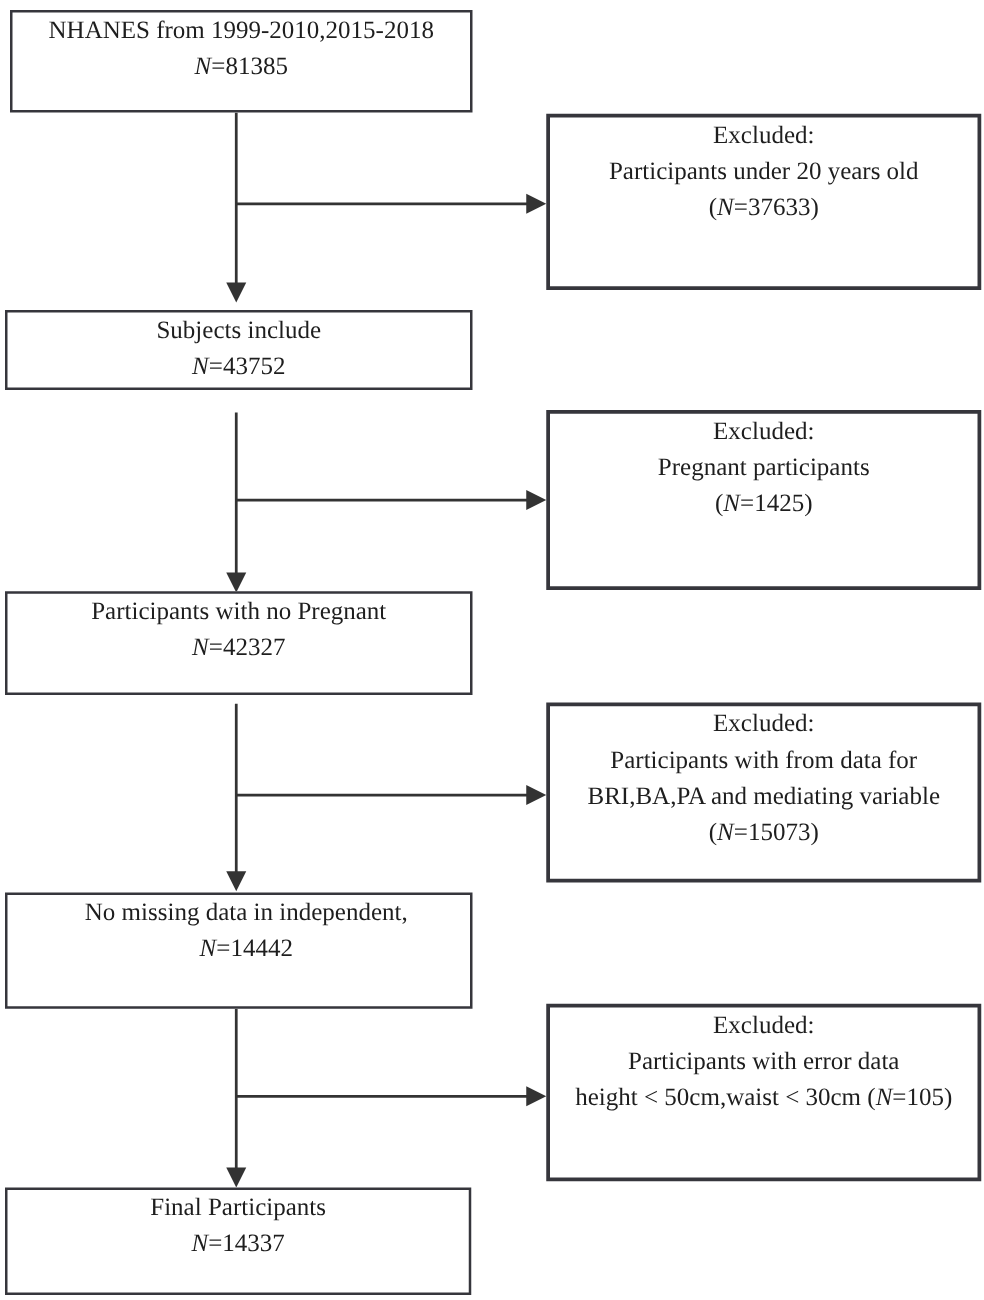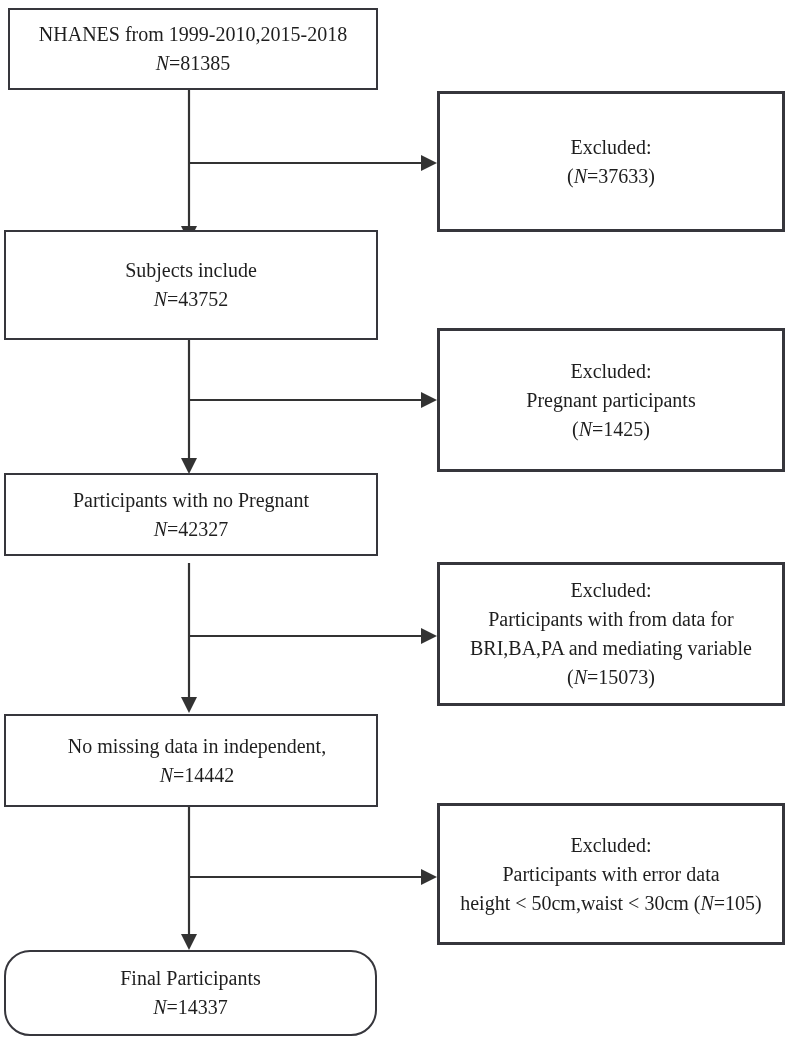--- a/index.html
+++ b/index.html
@@ -23,38 +23,38 @@
     width: 787px;
     height: 1040px;
   }
   .box {
     position: absolute;
     background: #ffffff;
     border: 2.5px solid #36363c;
     box-sizing: border-box;
     display: flex;
     flex-direction: column;
-    justify-content: center;
+    justify-content: flex-start;
     align-items: center;
     text-align: center;
     font-size: 20px;
     line-height: 29px;
   }
   .box.excluded {
     border-width: 3px;
   }
   .line { white-space: nowrap; }
   .line i { font-style: italic; }
 
   
   #main-0 { left: 8px;  top: 8px;   width: 370px; height: 82px; }
-  #main-1 { left: 4px;  top: 230px; width: 374px; height: 110px; }
+  #main-1 { left: 4px;  top: 248px; width: 374px; height: 64px; }
   #main-2 { left: 4px;  top: 473px; width: 374px; height: 83px; }
   #main-3 { left: 4px;  top: 714px; width: 374px; height: 93px; padding-left: 12px; }
-  #main-4 { left: 4px;  top: 950px; width: 373px; height: 86px; border-radius: 26px; }
+  #main-4 { left: 4px;  top: 950px; width: 373px; height: 86px; }
 
   
   #excl-0 { left: 437px; top: 91px;  width: 348px; height: 141px; }
   #excl-1 { left: 437px; top: 328px; width: 348px; height: 144px; }
   #excl-2 { left: 437px; top: 562px; width: 348px; height: 144px; }
   #excl-3 { left: 437px; top: 803px; width: 348px; height: 142px; }
 </style>
 </head>
 <body>
 
@@ -101,20 +101,21 @@
     </g>
   </svg>
 
   <div class="box" id="main-0">
     <div class="line">NHANES from 1999-2010,2015-2018</div>
     <div class="line"><i>N</i><span>=81385</span></div>
   </div>
 
   <div class="box excluded" id="excl-0">
     <div class="line">Excluded:</div>
+    <div class="line">Participants under 20 years old</div>
     <div class="line"><span>(</span><i>N</i><span>=37633)</span></div>
   </div>
 
   <div class="box" id="main-1">
     <div class="line">Subjects include</div>
     <div class="line"><i>N</i><span>=43752</span></div>
   </div>
 
   <div class="box excluded" id="excl-1">
     <div class="line">Excluded:</div>

